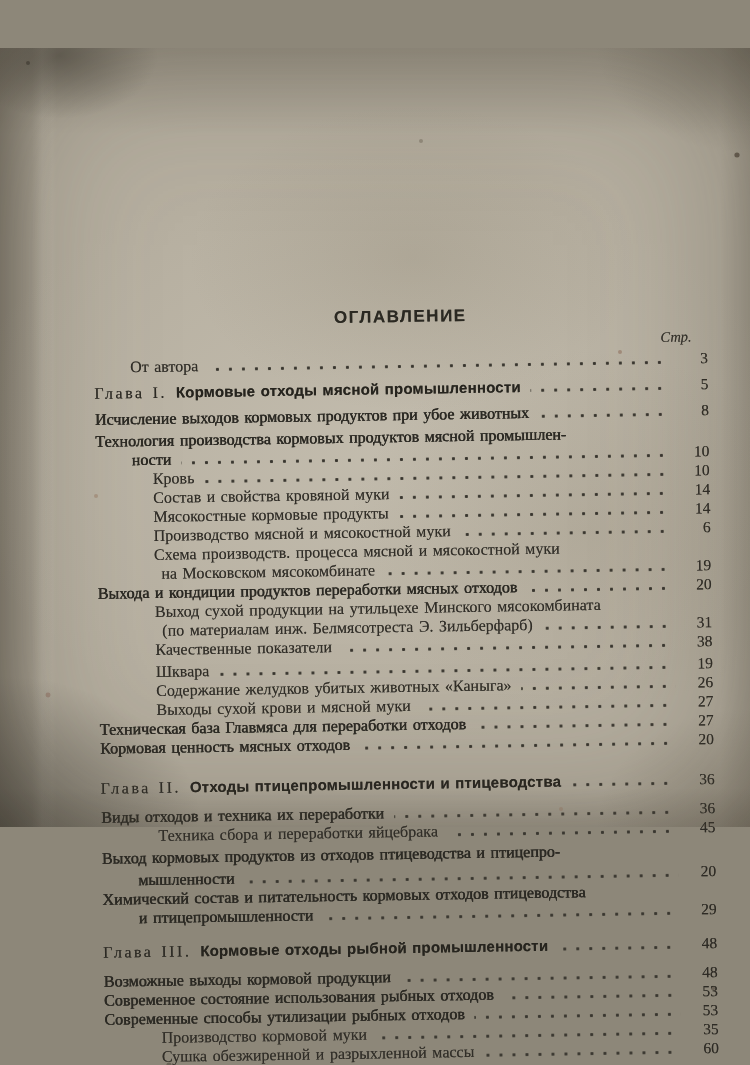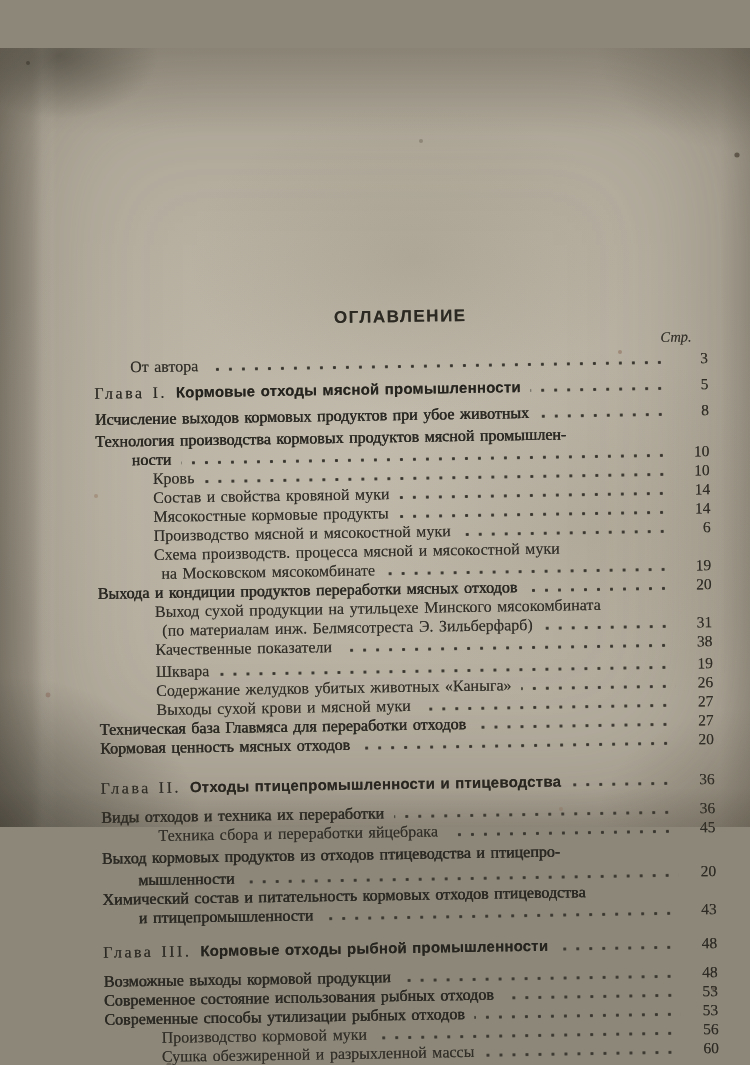--- a/index.html
+++ b/index.html
@@ -238,21 +238,21 @@
   </div>
         <div class="row lvl0 bold">
 
     <span class="txt">Химический состав и питательность кормовых отходов птицеводства</span>
 
   </div>
         <div class="row lvl1 bold">
 
     <span class="txt">и птицепромышленности</span>
     <span class="leader"></span>
-    <span class="pagenum">43</span>
+    <span class="pagenum">29</span>
   </div>
         <div class="row lvl0 gap-lg chapter">
     <span class="chap-label">Глава III.</span>
     <span class="txt">Кормовые отходы рыбной промышленности</span>
     <span class="leader"></span>
     <span class="pagenum">48</span>
   </div>
         <div class="row lvl0 gap-md bold">
 
     <span class="txt">Возможные выходы кормовой продукции</span>
@@ -268,21 +268,21 @@
         <div class="row lvl0 bold">
 
     <span class="txt">Современные способы утилизации рыбных отходов</span>
     <span class="leader"></span>
     <span class="pagenum">53</span>
   </div>
         <div class="row lvl2">
 
     <span class="txt">Производство кормовой муки</span>
     <span class="leader"></span>
-    <span class="pagenum">56</span>
+    <span class="pagenum">35</span>
   </div>
         <div class="row lvl2">
 
     <span class="txt">Сушка обезжиренной и разрыхленной массы</span>
     <span class="leader"></span>
     <span class="pagenum">60</span>
   </div>
       </div>
   </div>
 </div>

